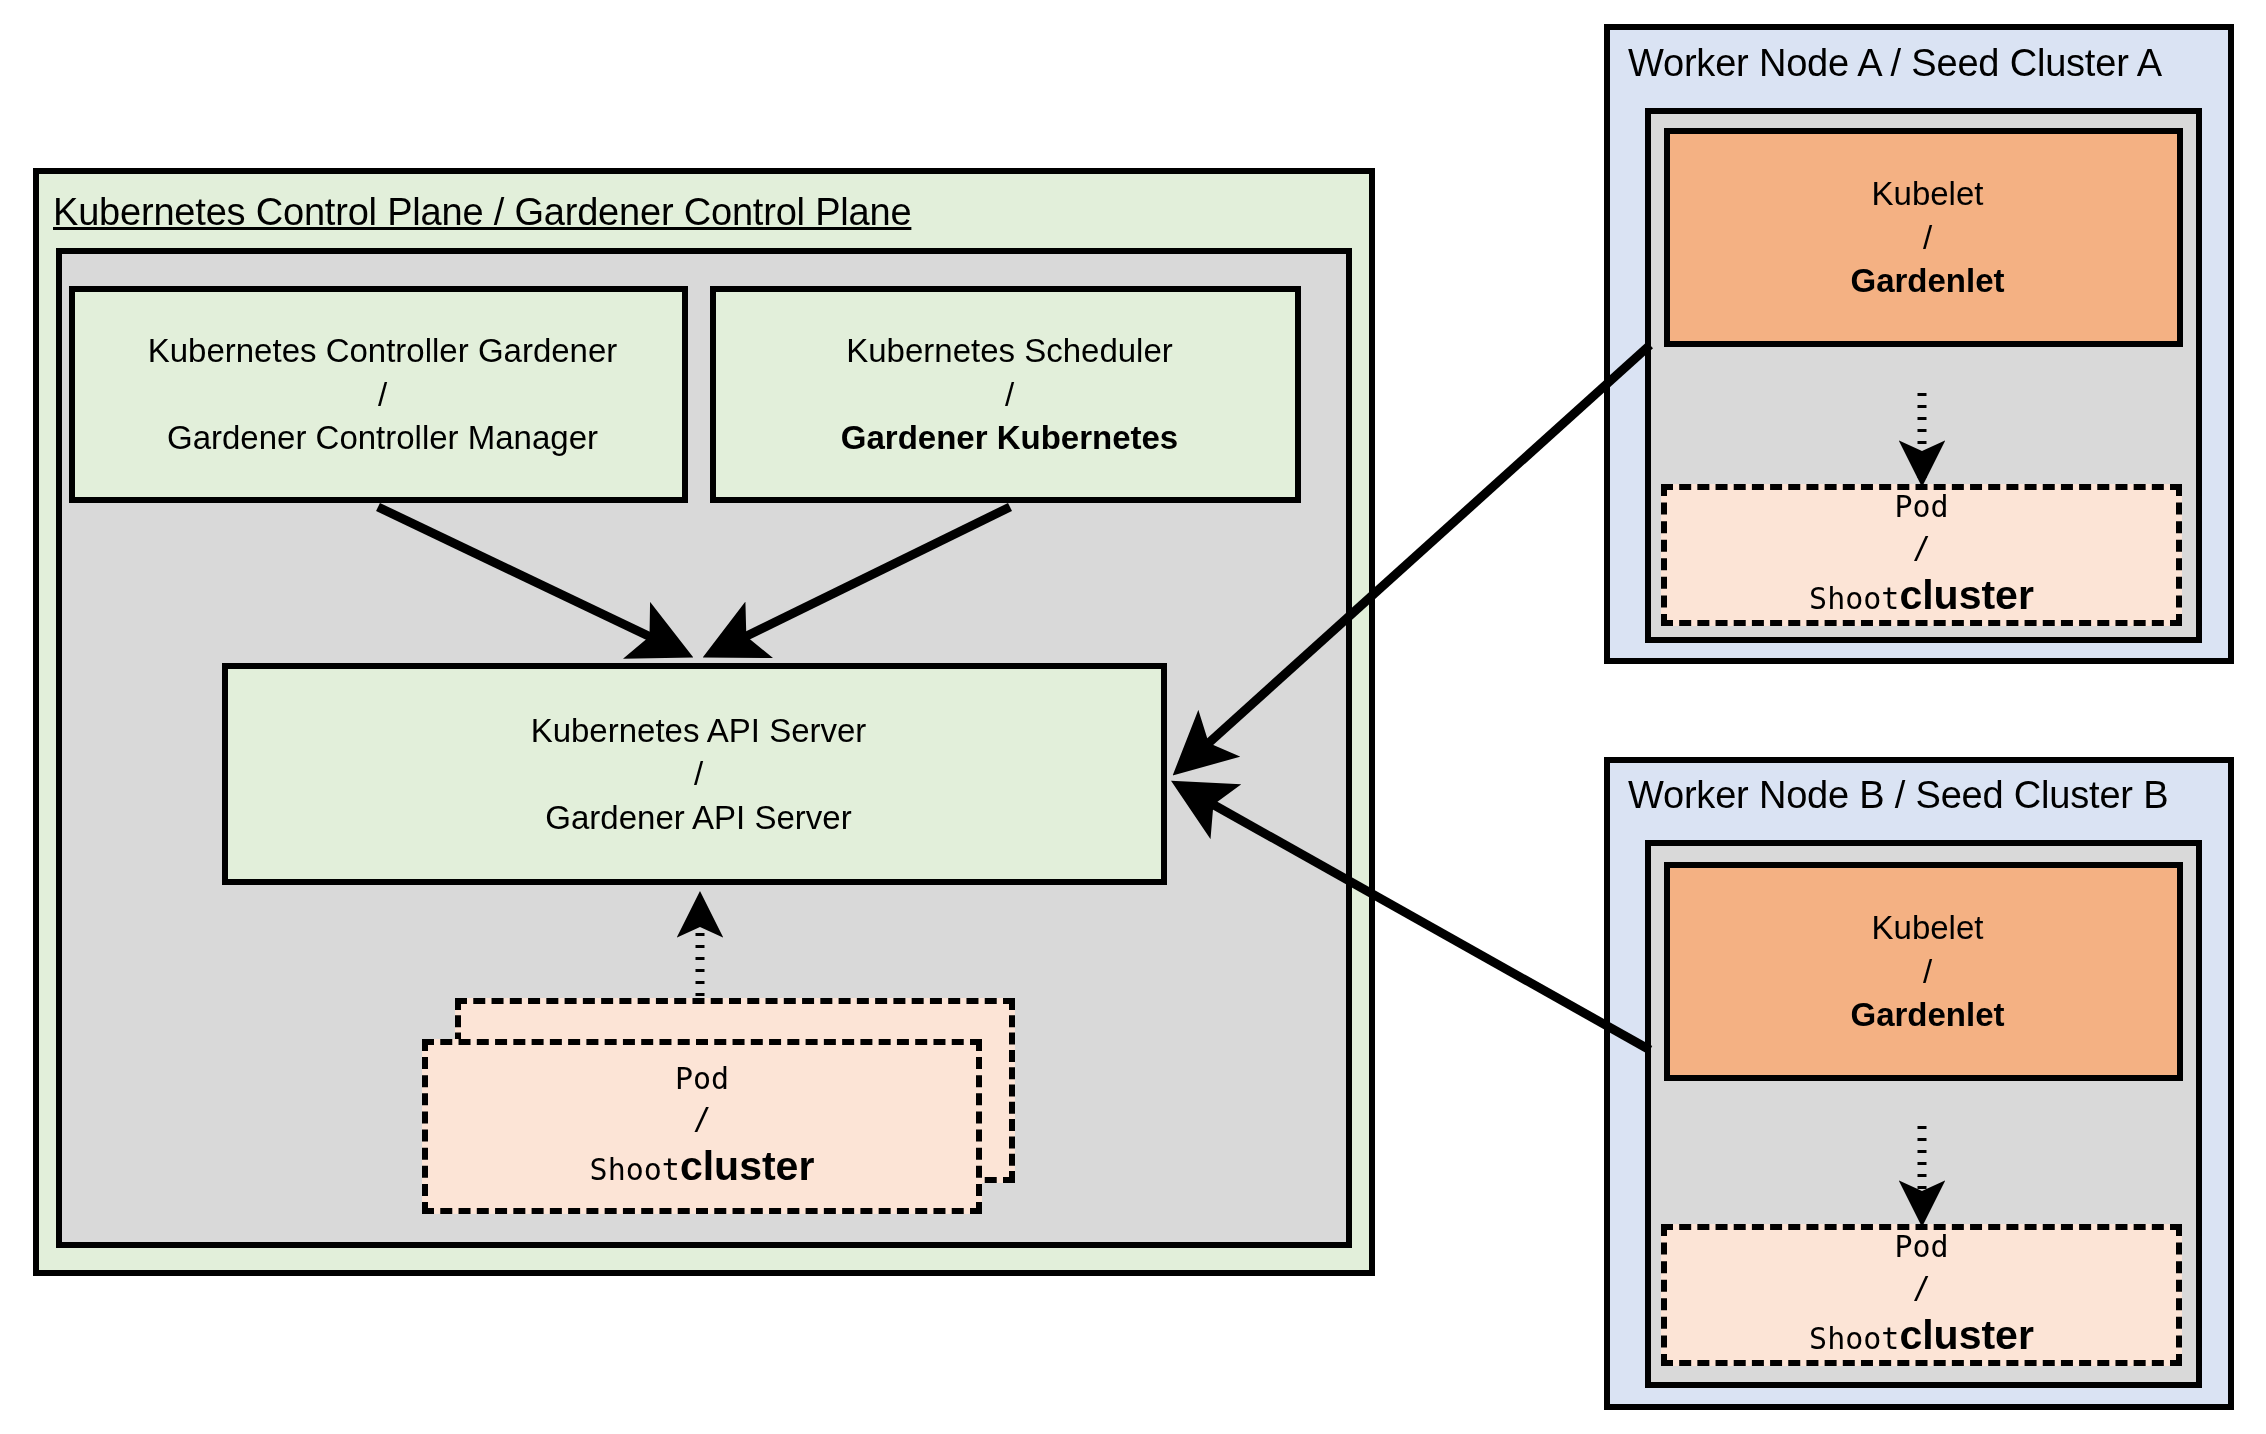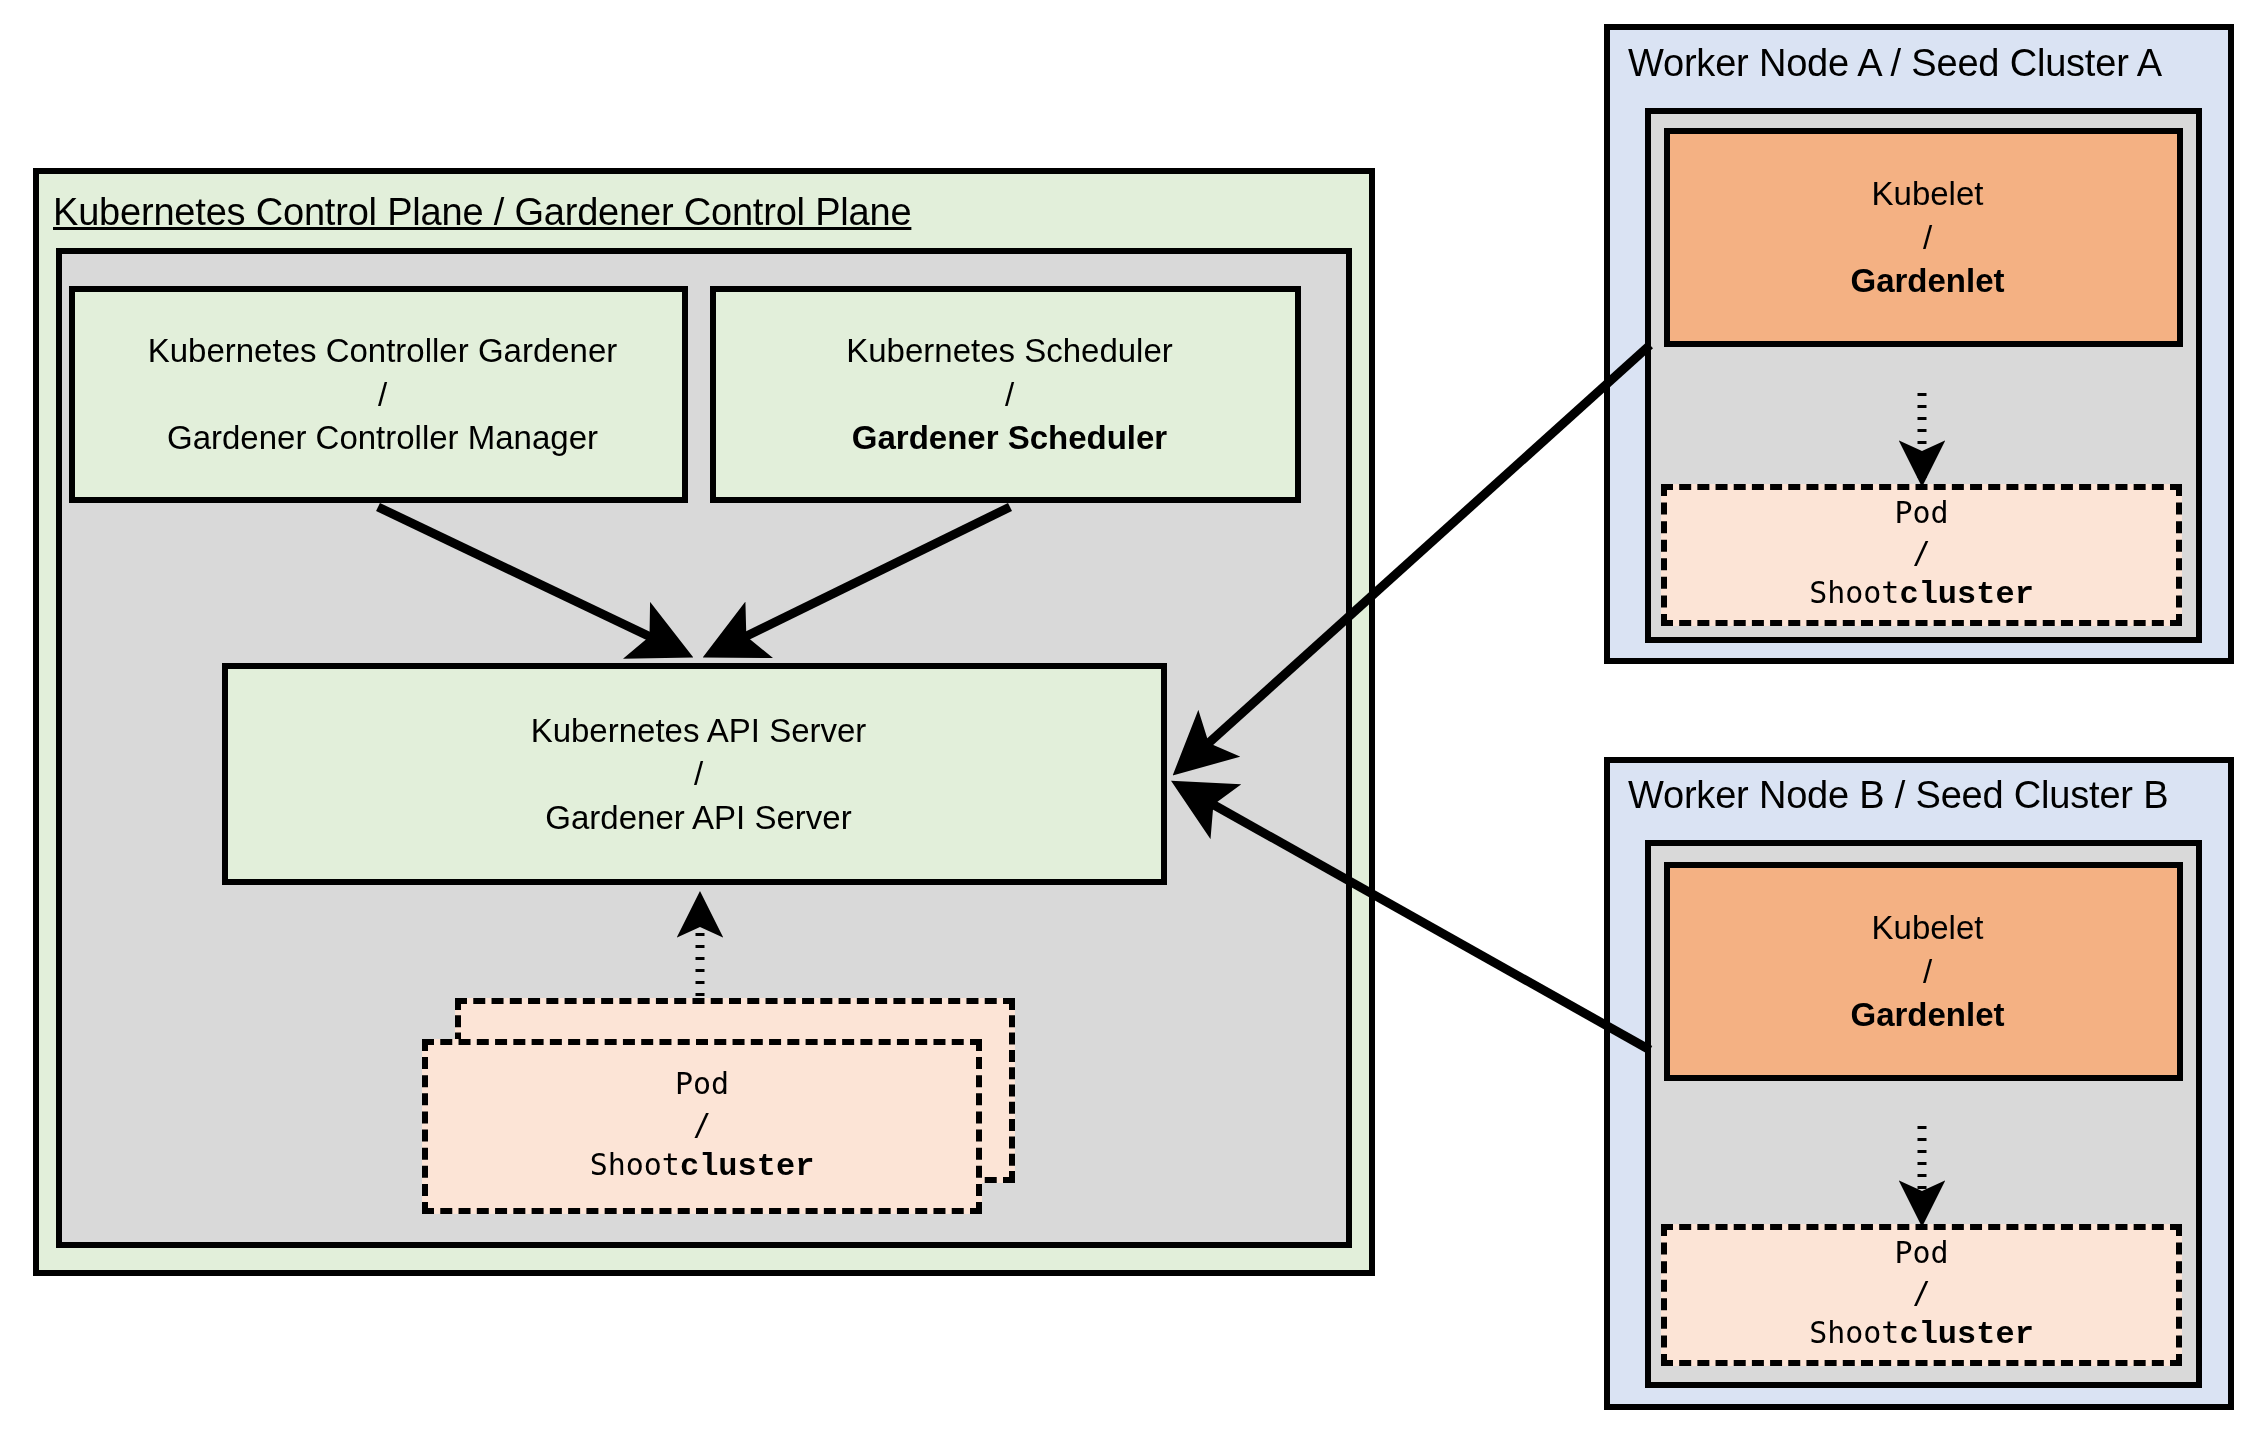--- a/index.html
+++ b/index.html
@@ -73,23 +73,23 @@
     justify-content: center;
     text-align: center;
   }
   .pod-box .mono {
     font-family: "DejaVu Sans Mono", monospace;
     font-size: 30px;
     line-height: 1.34;
     white-space: nowrap;
   }
   .pod-box .mono .sans-bold {
-    font-family: Liberation Mono, monospace;
+    font-family: Liberation Sans, sans-serif;
     font-weight: bold;
-    font-size: 32px;
+    font-size: 41px;
   }
   .pod-shadow {
     position: absolute;
     box-sizing: border-box;
     background: #fce4d6;
     border: 6px dashed #000000;
   }
 
   #arrows {
     position: absolute;
@@ -112,21 +112,21 @@
 
   <div class="node-box green" style="left:69px; top:286px; width:619px; height:217px;">
     <div class="ln">Kubernetes Controller Gardener</div>
     <div class="ln slash">/</div>
     <div class="ln">Gardener Controller Manager</div>
   </div>
 
   <div class="node-box green" style="left:710px; top:286px; width:591px; height:217px;">
     <div class="ln">Kubernetes Scheduler</div>
     <div class="ln slash">/</div>
-    <div class="ln bold">Gardener Scheduler</div>
+    <div class="ln bold">Gardener Kubernetes</div>
   </div>
 
   <div class="node-box green" style="left:222px; top:663px; width:945px; height:222px;">
     <div class="ln">Kubernetes API Server</div>
     <div class="ln slash">/</div>
     <div class="ln">Gardener API Server</div>
   </div>
 
   <div class="pod-shadow" style="left:455px; top:998px; width:560px; height:185px;"></div>
   <div class="pod-box" style="left:422px; top:1039px; width:560px; height:175px;">

